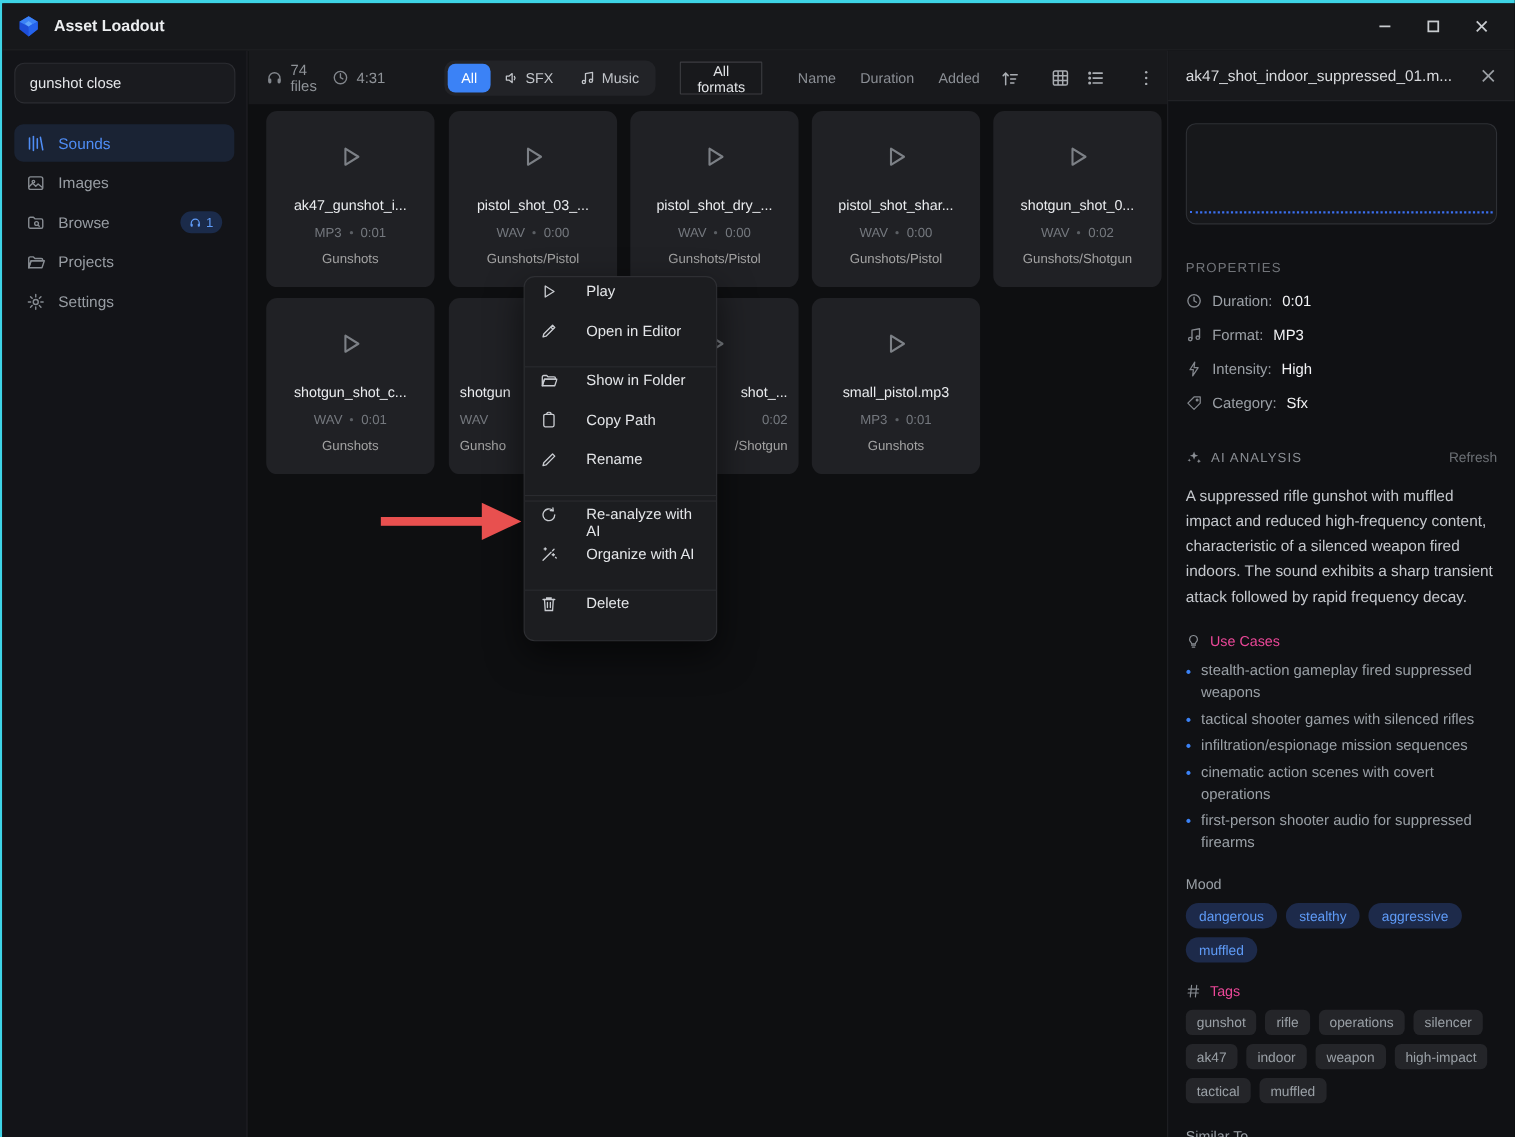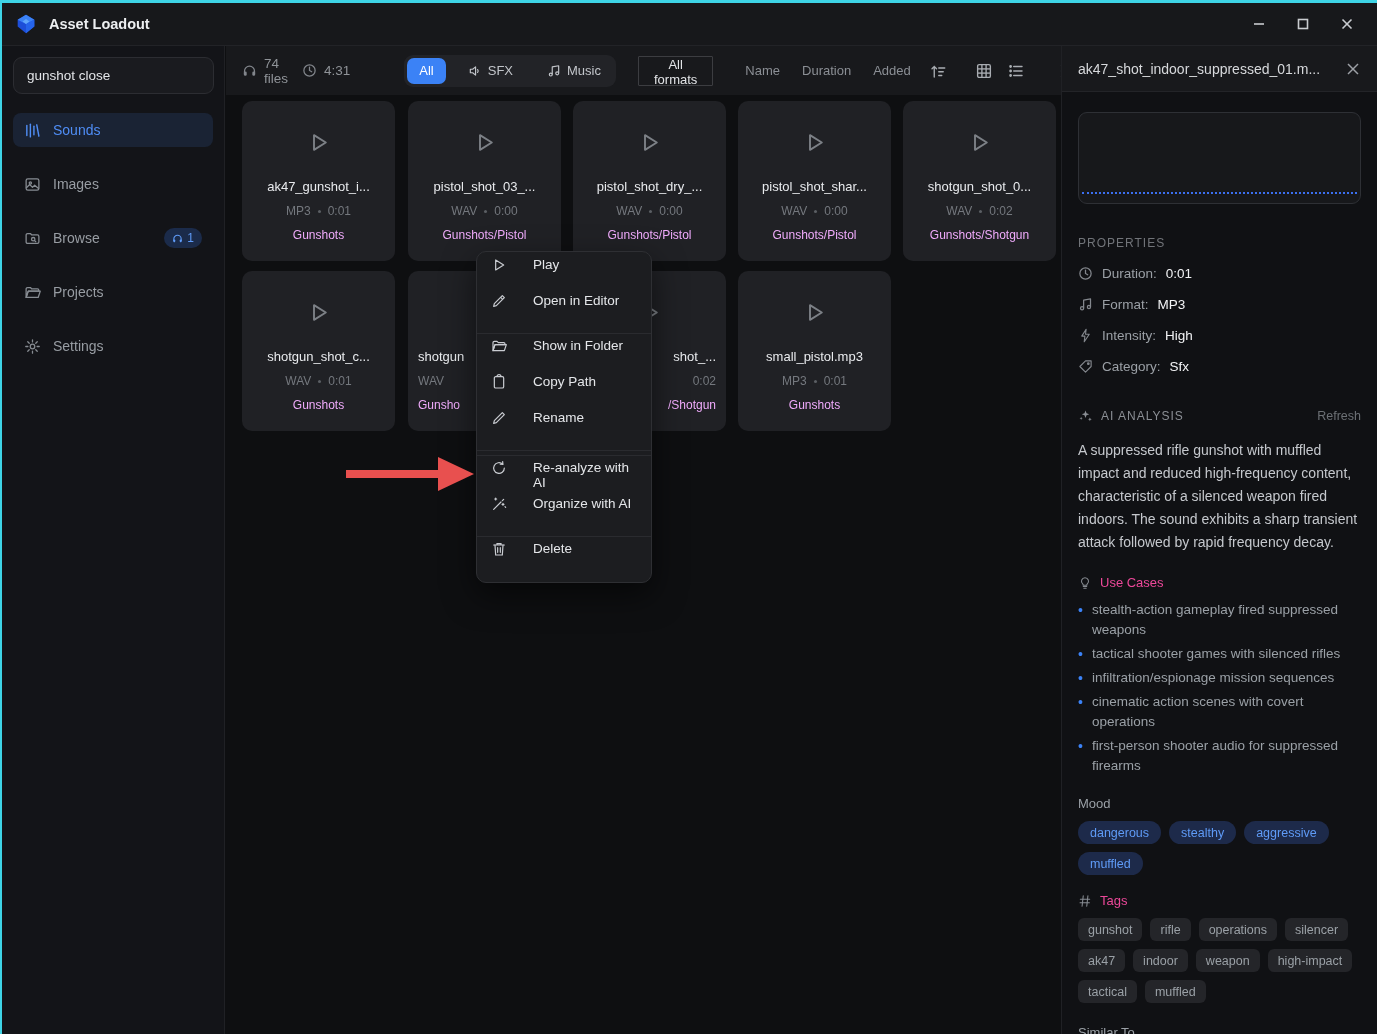--- a/index.html
+++ b/index.html
@@ -23,38 +23,38 @@
   .win-controls { margin-left:auto; display:flex; align-items:center; gap:28px; padding-right:8px; }
   .win-btn { width:16px; height:16px; color:#c9ccd0; background:none; border:none; cursor:pointer; }
 
   
   .sidebar { position:absolute; left:0; top:43px; width:223px; height:989px;
     background:#131418; border-right:1px solid #202125; }
   .search-input { margin:11px 11px 0 11px; width:201px; height:37px;
     background:#1a1b1f; border:1px solid #2c2d32; border-radius:9px;
     color:#e3e5e8; font-size:13.5px; padding:0 13px; outline:none;
     font-family:"Liberation Sans", sans-serif; }
-  .nav { margin-top:19px; display:flex; flex-direction:column; gap:20px; padding:0 11px; }
+  .nav { margin-top:19px; display:flex; flex-direction:column; gap:2px; padding:0 11px; }
   .nav-item { height:34px; border-radius:8px; display:flex; align-items:center;
     padding:0 11px; gap:12px; color:#989da3; cursor:pointer; }
   .nav-item .icon { width:17px; height:17px; color:#878c92; }
   .nav-item .nav-label { font-size:14px; }
   .nav-item.active { background:#1a2334; color:#4f8df5; }
   .nav-item.active .icon { color:#4f8df5; }
   .nav-badge { margin-left:auto; height:20px; border-radius:10px; background:#1b2b4a;
     color:#5f9bf7; font-size:12px; display:flex; align-items:center; gap:4px; padding:0 8px; }
   .nav-badge .icon { width:11px; height:11px; color:#5f9bf7; }
 
   
   .toolbar { position:absolute; left:224px; top:43px; width:835px; height:49px;
     background:#18191c; display:flex; align-items:center; padding:0 16px; gap:14px; }
   .stat { display:flex; align-items:center; gap:7px; color:#8f9398; font-size:13.5px; }
   .stat .icon { width:15px; height:15px; color:#82868c; }
   .segmented { margin-left:40px; background:#222327; border-radius:9px; padding:3px;
-    display:flex; align-items:center; gap:10px; }
+    display:flex; align-items:center; gap:0; }
   .seg-btn { border:none; background:transparent; color:#c2c5ca; font-size:13px;
     height:26px; padding:0 12px; border-radius:7px; display:flex; align-items:center;
     gap:6px; cursor:pointer; font-family:"Liberation Sans", sans-serif; }
   .seg-btn .icon { width:14px; height:14px; }
   .seg-btn.active { background:#3b82f6; color:#ffffff; }
   .format-btn { margin-left:8px; height:30px; border-radius:1px; border:1px solid #3c3d41;
     background:transparent; color:#e2e4e7; font-size:13px; padding:0 15px; cursor:pointer;
     font-family:"Liberation Sans", sans-serif; }
   .tb-divider { width:1px; height:42px; background:#27282c; }
   .sort-label { color:#8b8f95; font-size:13px; background:none; border:none; cursor:pointer;
@@ -66,21 +66,21 @@
   
   .grid-area { position:absolute; left:224px; top:92px; width:835px; height:942px; background:#0e0f11; }
   .card { position:absolute; width:153px; height:160px; background:#202125; border-radius:10px;
     cursor:pointer; text-align:center; overflow:hidden; }
   .card .play { position:absolute; left:0; right:0; top:28px; display:flex; justify-content:center; color:#7c8086; }
   .card .play svg { width:27px; height:27px; }
   .card-name { position:absolute; left:10px; right:10px; top:78px; font-size:13px; color:#e9ebee; white-space:nowrap; }
   .card-meta { position:absolute; left:10px; right:10px; top:103px; font-size:12px; color:#74787e;
     display:flex; justify-content:center; align-items:center; gap:7px; }
   .meta-dot { width:3px; height:3px; border-radius:50%; background:#5b5f64; }
-  .card-cat { position:absolute; left:10px; right:10px; top:127px; font-size:12px; color:#f0abfc; white-space:nowrap; }
+  .card-cat { position:absolute; left:10px; right:10px; top:127px; font-size:12px; color:#a3a3a3; white-space:nowrap; }
   .card.align-left .card-name, .card.align-left .card-cat { text-align:left; }
   .card.align-left .card-meta { justify-content:flex-start; }
   .card.align-right .card-name, .card.align-right .card-cat { text-align:right; }
   .card.align-right .card-meta { justify-content:flex-end; }
 
   
   .context-menu { position:absolute; left:474px; top:248px; width:176px; z-index:10;
     background:#1c1d20; border:1px solid #2e2f33; border-radius:10px;
     box-shadow:0 12px 32px rgba(0,0,0,.55); padding:5px 0; }
   .menu-item { height:36px; display:flex; align-items:flex-start; gap:26px; padding:0 14px;

